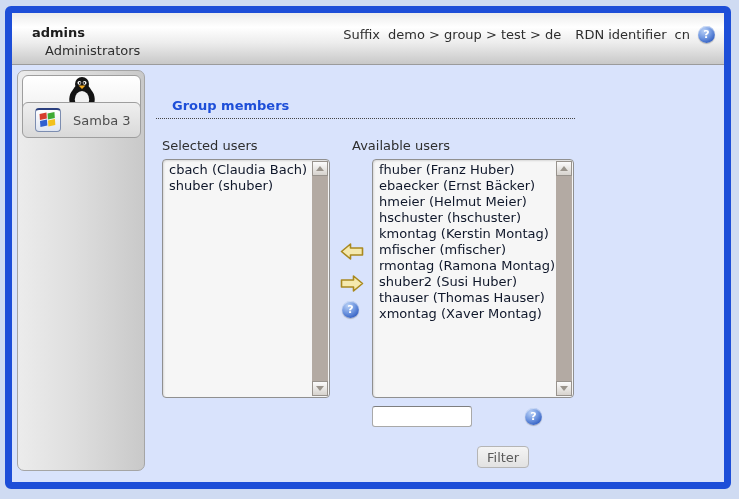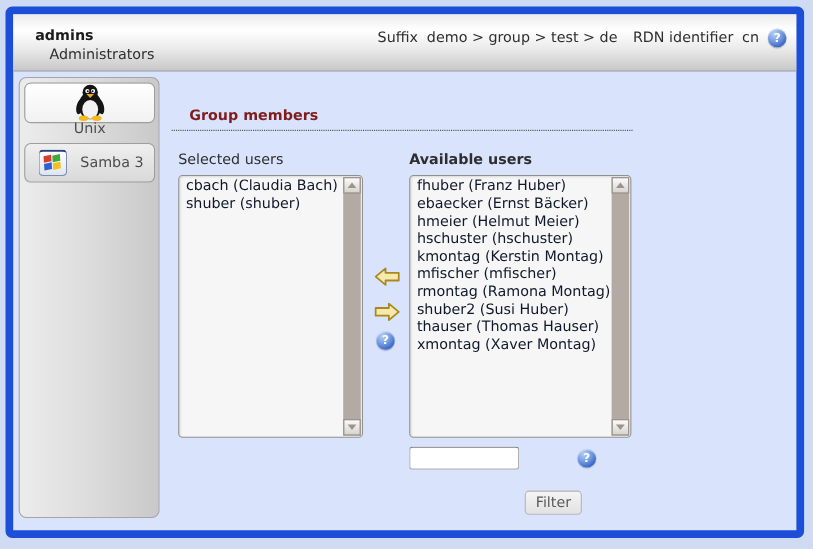--- a/index.html
+++ b/index.html
@@ -27,40 +27,40 @@
                cursor:pointer; flex:0 0 auto; }
 
   
   .content { position:relative; height:430px; }
   .sidebar { position:absolute; left:5px; top:5px; width:128px; height:401px;
              border:1px solid #a5a5a5; border-radius:7px;
              background:linear-gradient(90deg,#ececec 0%,#dedede 45%,#c9c9c9 100%); }
   .tab { position:absolute; left:4px; width:119px; display:flex; align-items:center;
          border:1px solid #9e9e9e; border-radius:6px; cursor:pointer; color:#4d4d4d; }
   .tab-unix  { top:4px; height:37px; background:linear-gradient(180deg,#ffffff,#f1f1f1);flex-direction:column; }
-  .tab-samba { top:59px; height:36px; background:linear-gradient(180deg,#efefef,#d9d9d9); }
+  .tab-samba { top:31px; height:36px; background:linear-gradient(180deg,#efefef,#d9d9d9); }
   .tab .ticon { width:34px; display:flex; justify-content:center; margin-left:8px; margin-right:8px; }
 
   .win-frame { width:26px; height:24px; border:1px solid #7c8db0; border-top:2px solid #2b3f7e; border-radius:4px;
                background:linear-gradient(180deg,#ffffff,#dfe5f1); position:relative; }
   .win-flag { position:absolute; left:4px; top:3px; width:16px; height:15px; transform:rotate(-4deg); }
   .win-flag span { position:absolute; width:7px; height:6px; transform:skewY(-8deg); }
   .wf-r { left:0; top:0; background:#d63e2e; }
   .wf-g { left:8px; top:0; background:#3faa36; }
   .wf-b { left:0; top:7px; background:#2f5fd0; }
   .wf-y { left:8px; top:7px; background:#f2c11e; }
 
   
   .section-head { position:absolute; left:144px; top:33px; width:419px; height:21px;
                   border-bottom:1px dotted #444; }
-  .section-head span { position:absolute; left:16px; top:0; font-weight:bold; color:#7f1d1d; }
+  .section-head span { position:absolute; left:16px; top:0; font-weight:bold; color:#1d4ed8; }
 
   .col-label { position:absolute; color:#2e2e2e; }
   .lbl-selected { left:150px; top:73px; }
-  .lbl-available { left:360px; top:73px;font-weight:bold; }
+  .lbl-available { left:340px; top:73px; }
 
   
   .listbox { position:absolute; top:94px; height:239px; background:#f6f6f6;
              border:1px solid #909090; border-radius:4px; overflow:hidden;
              box-shadow:inset 1px 1px 2px rgba(0,0,0,.12); }
   .lb-selected { left:150px; width:168px; }
   .lb-available { left:360px; width:202px; }
   .options { position:absolute; left:0; top:2px; right:17px; bottom:0; overflow:hidden; }
   .opt { padding:0 0 0 6px; line-height:16px; color:#0f172a; white-space:nowrap; cursor:default; }
 

